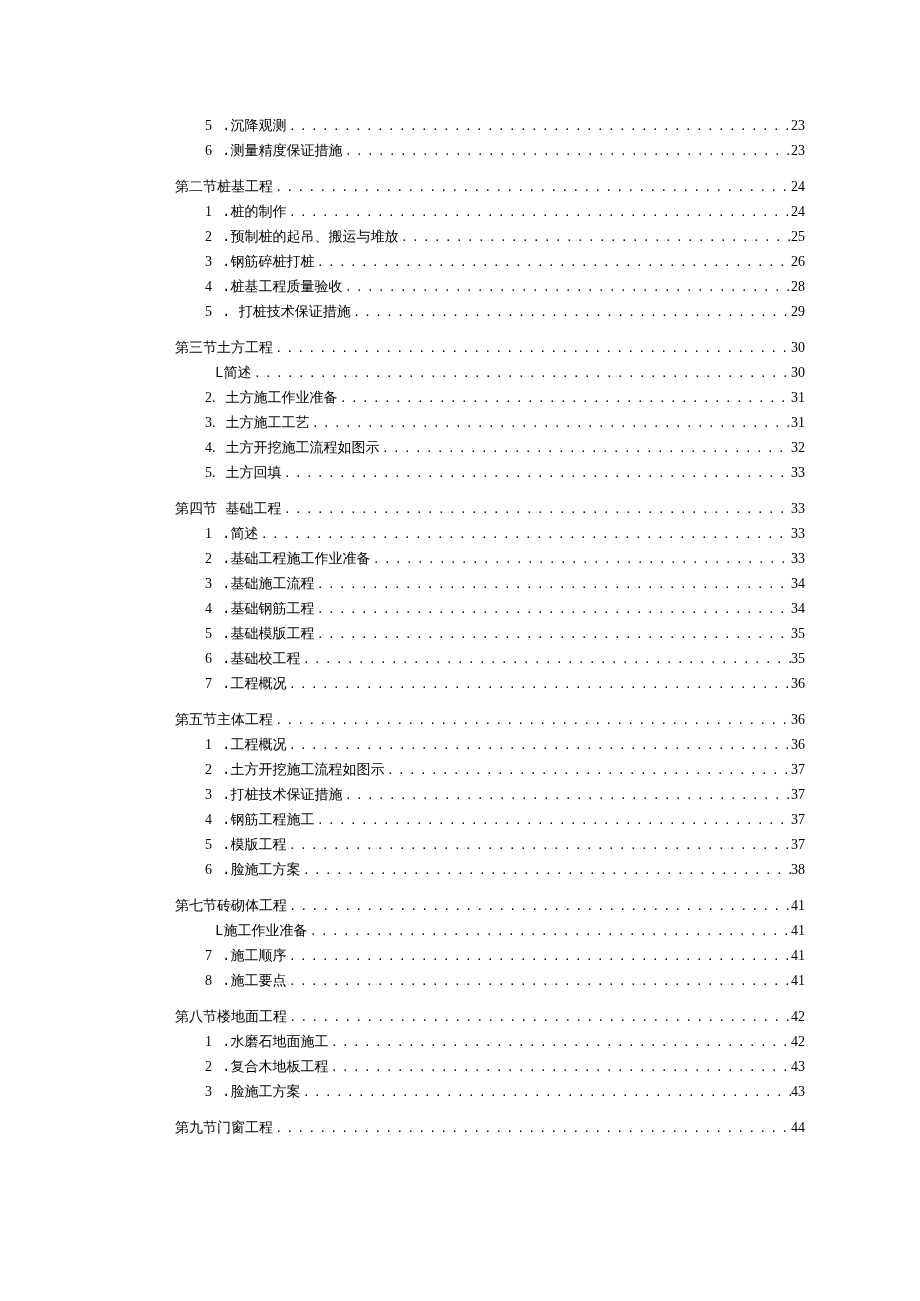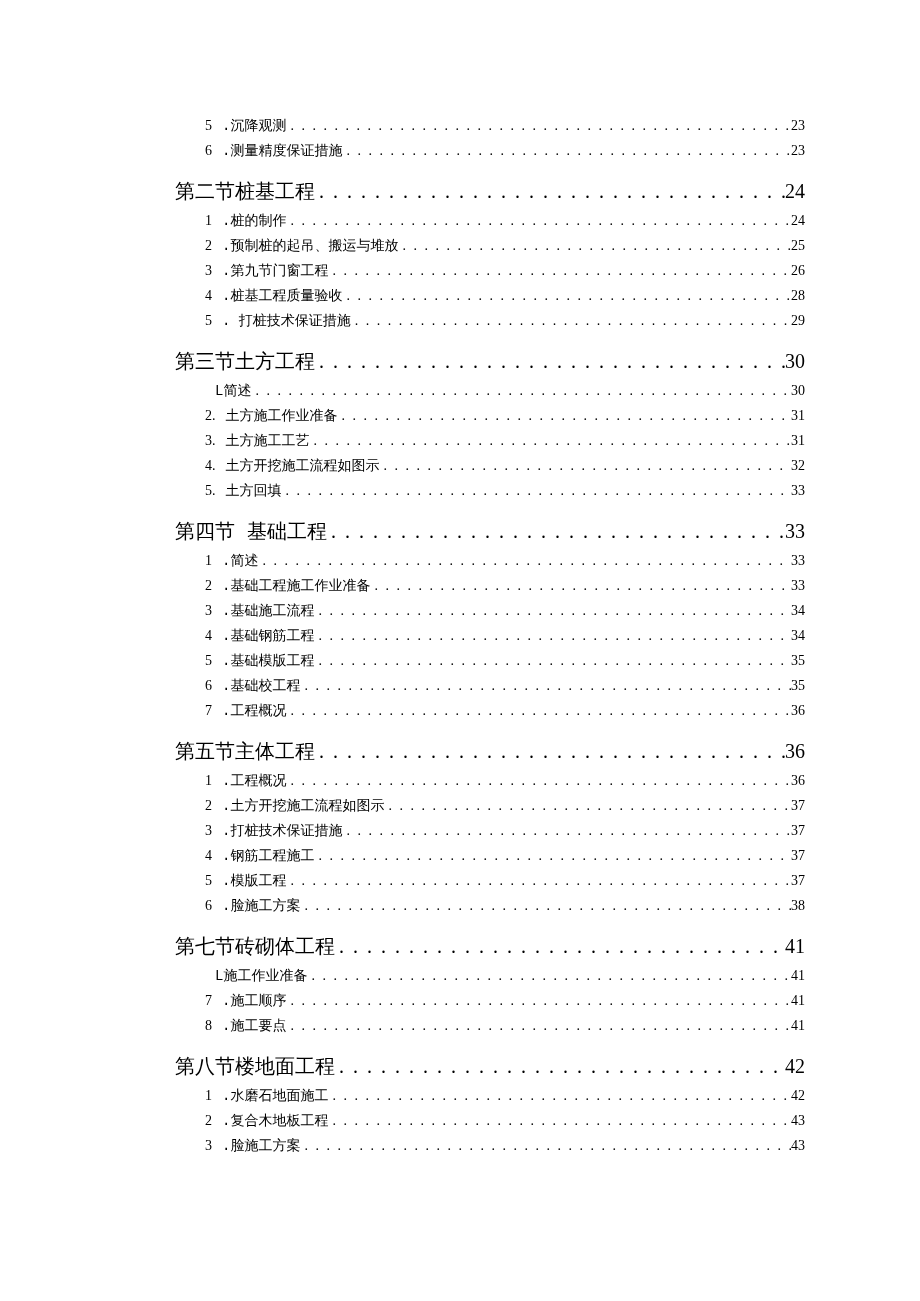--- a/index.html
+++ b/index.html
@@ -12,21 +12,21 @@
     padding: 110px 115px 60px 115px;
   }
   .toc { width: 100%; }
   .toc-row {
     display: flex;
     align-items: baseline;
     white-space: nowrap;
     overflow: hidden;
   }
   .toc-row.section {
-    font-size: 20px;
+    font-size: 14px;
     margin-top: 18px;
     margin-bottom: 4px;
     padding-left: 60px;
   }
   .toc-row.sub {
     font-size: 14px;
     margin-top: 7px;
     padding-left: 90px;
   }
   .toc-row .num {
@@ -81,21 +81,21 @@
       <span class="page">24</span>
     </div>
     <div class="toc-row sub">
       <span class="num">2</span>
       <span class="label">.预制桩的起吊、搬运与堆放</span>
       <span class="dots"></span>
       <span class="page">25</span>
     </div>
     <div class="toc-row sub">
       <span class="num">3</span>
-      <span class="label">.第九节门窗工程</span>
+      <span class="label">.钢筋碎桩打桩</span>
       <span class="dots"></span>
       <span class="page">26</span>
     </div>
     <div class="toc-row sub">
       <span class="num">4</span>
       <span class="label">.桩基工程质量验收</span>
       <span class="dots"></span>
       <span class="page">28</span>
     </div>
     <div class="toc-row sub">
@@ -265,14 +265,19 @@
       <span class="num">2</span>
       <span class="label">.复合木地板工程</span>
       <span class="dots"></span>
       <span class="page">43</span>
     </div>
     <div class="toc-row sub">
       <span class="num">3</span>
       <span class="label">.脸施工方案</span>
       <span class="dots"></span>
       <span class="page">43</span>
+    </div>
+    <div class="toc-row section">
+      <span class="label">第九节门窗工程</span>
+      <span class="dots"></span>
+      <span class="page">44</span>
     </div>
   </div>
 
 </body></html>

